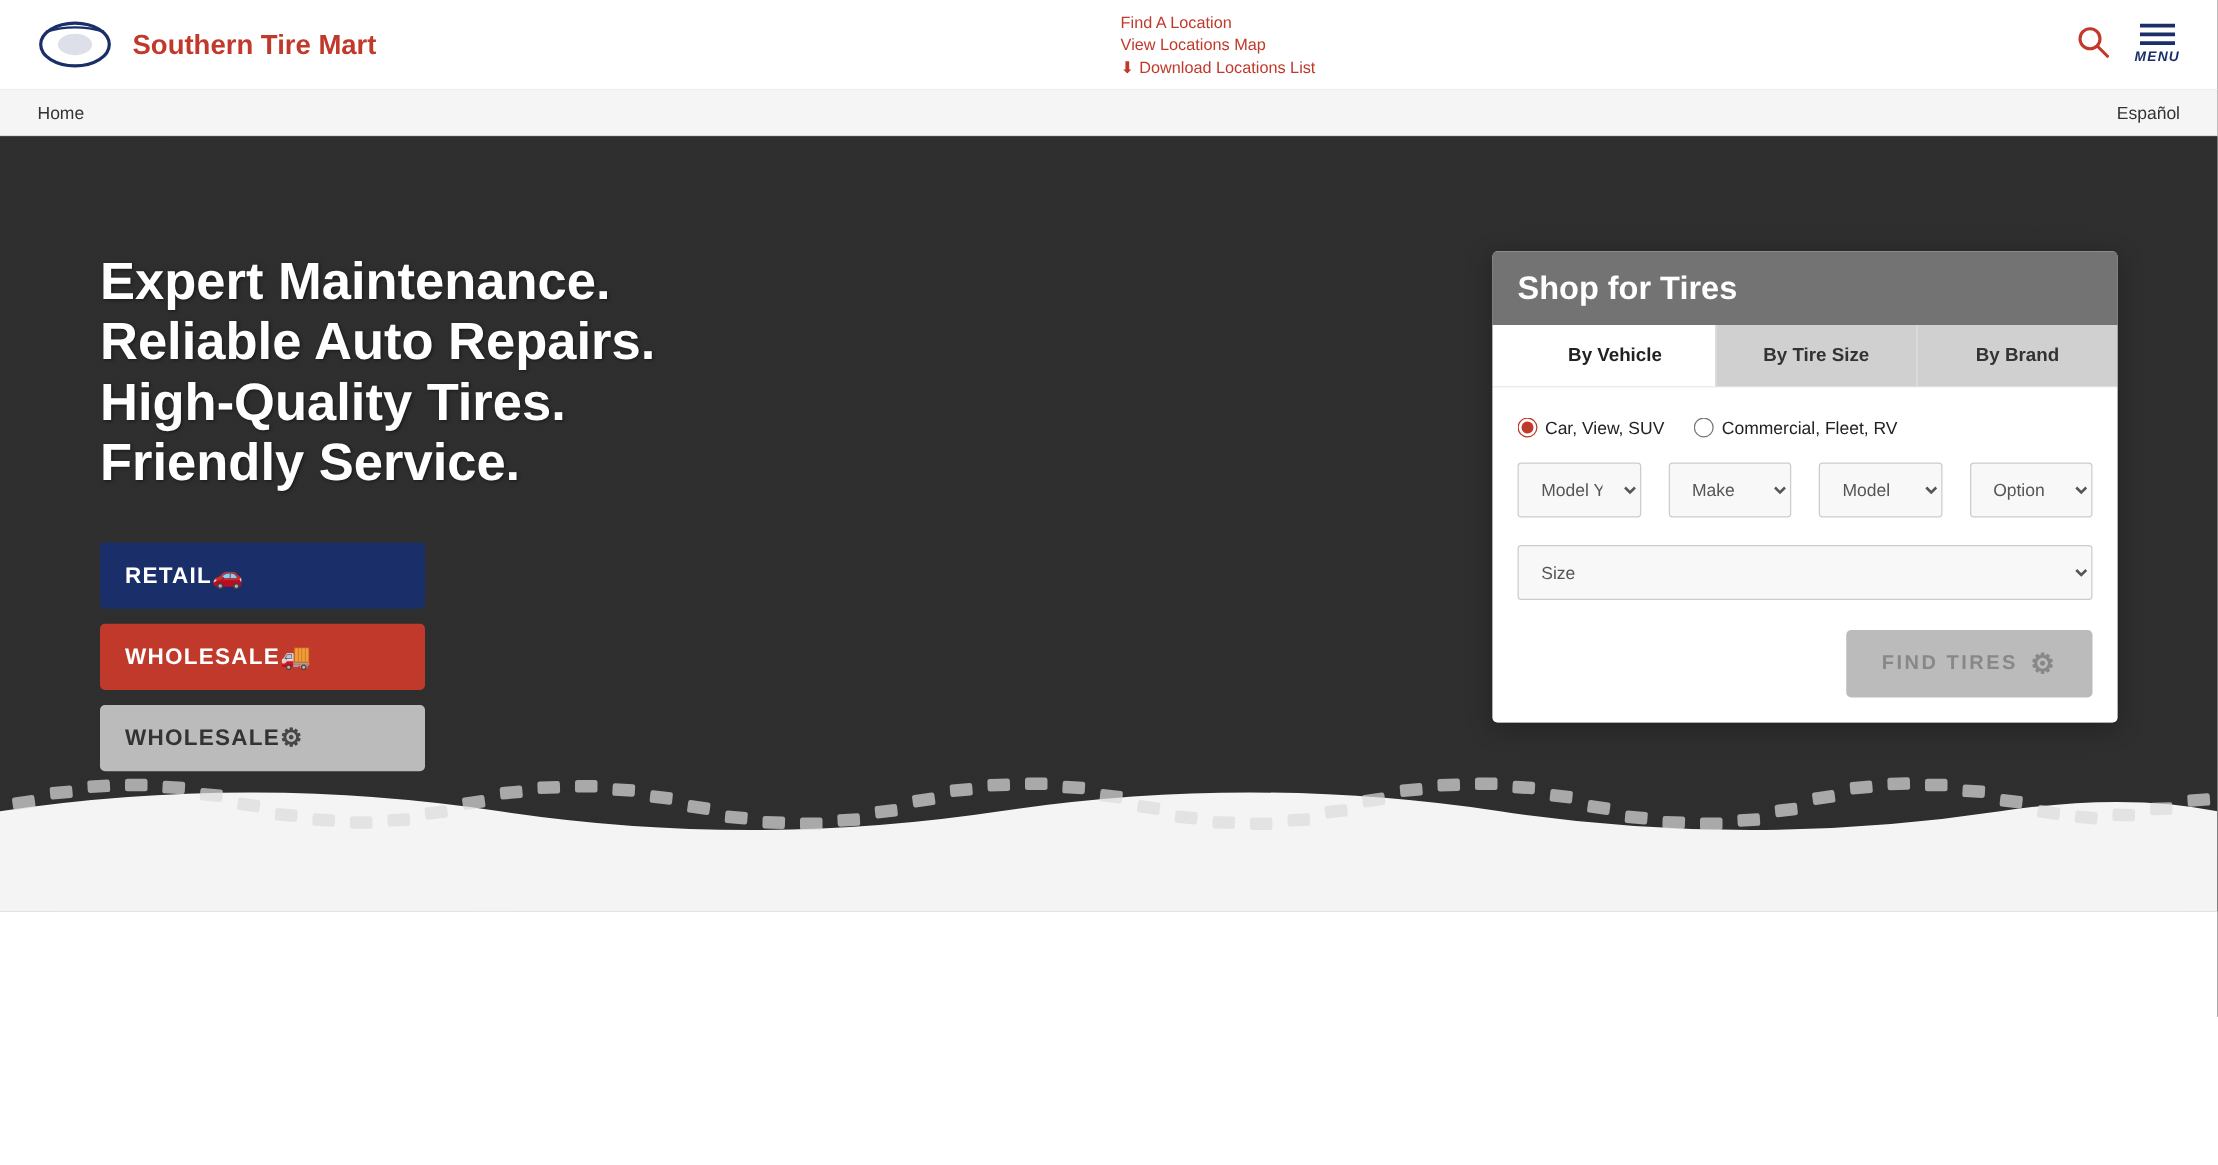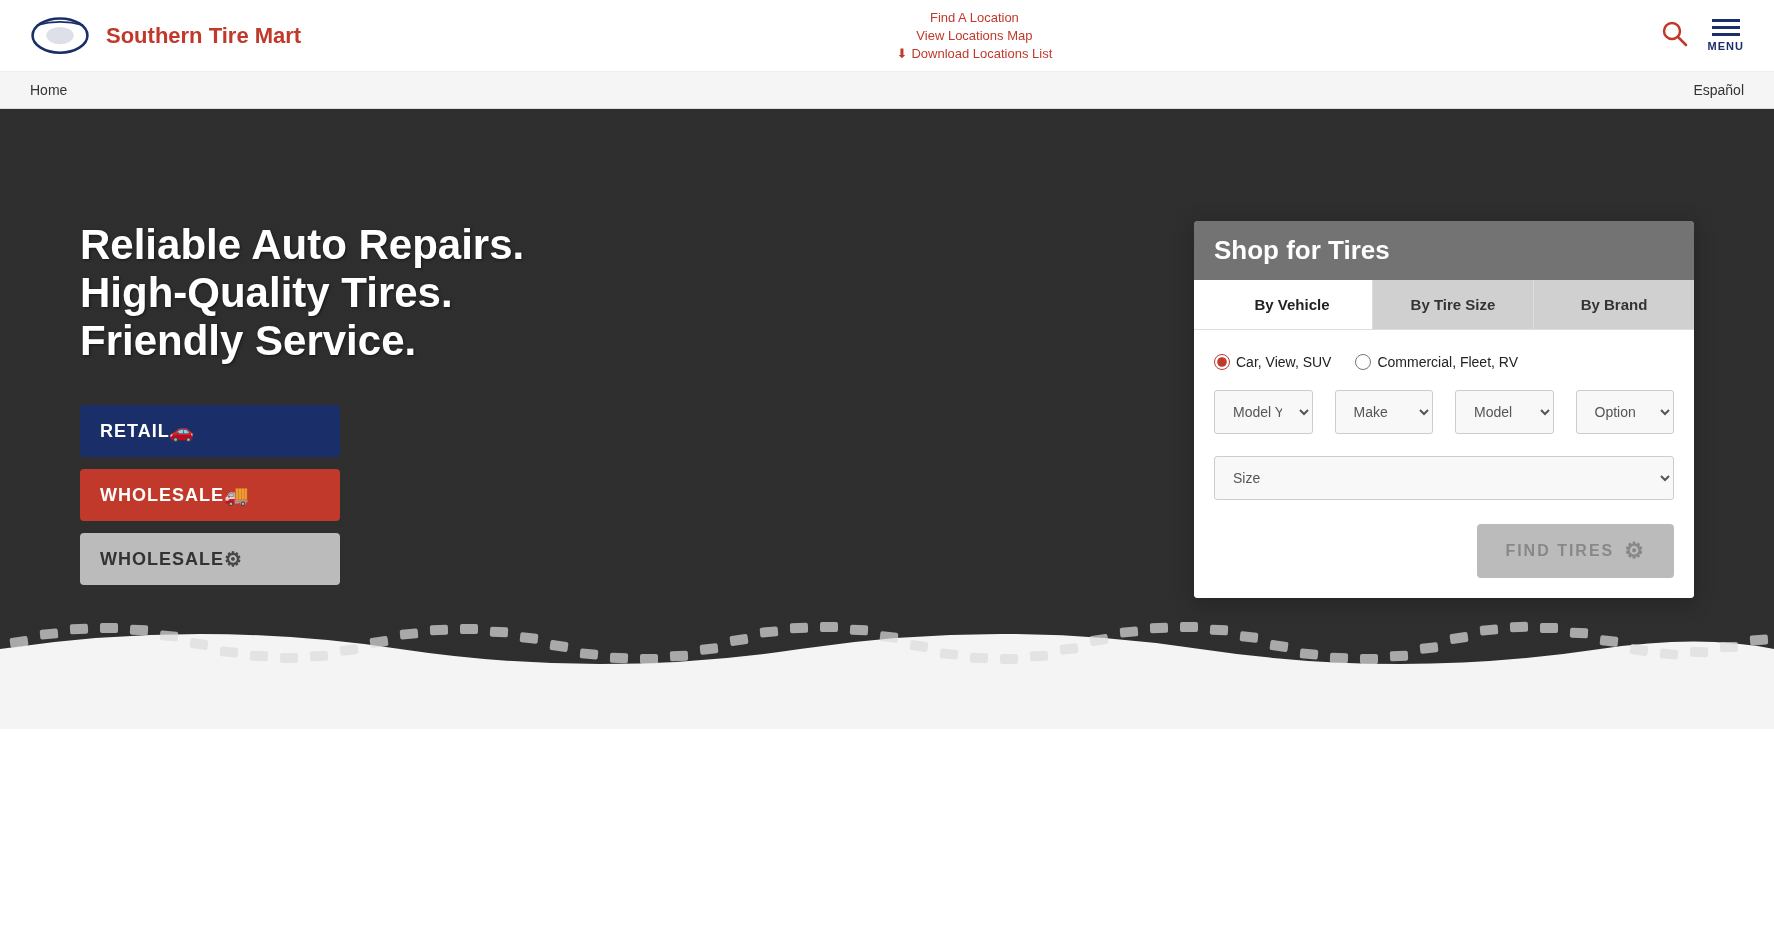--- a/index.html
+++ b/index.html
@@ -17,21 +17,21 @@
       z-index: 10;
     }
     .logo-text {
       font-size: 22px;
       font-weight: bold;
       color: #c0392b;
     }
     .header-links {
       display: flex;
       flex-direction: column;
-      align-items: center;
+      align-items: flex-start;
       gap: 3px;
       margin-right: 12px;
     }
     .header-links a {
       color: #c0392b;
       text-decoration: none;
       font-size: 13px;
       cursor: pointer;
     }
     .download-link {
@@ -64,20 +64,21 @@
     .menu-btn .bar {
       width: 28px;
       height: 3px;
       background: #1a2f6a;
     }
     .menu-btn-label {
       font-size: 11px;
       color: #1a2f6a;
       font-weight: bold;
       letter-spacing: 1px;
+      font-style: italic;
     }
 
     
     .nav-bar {
       background: #f5f5f5;
       border-bottom: 1px solid #ddd;
       display: flex;
       align-items: center;
       justify-content: space-between;
       padding: 0 30px;
@@ -346,20 +347,21 @@
   <a>Español</a>
 </nav>
 
 <section class="hero">
   <div class="hero-building"></div>
 
   <div class="hero-content">
 
     <div class="hero-left">
       <div class="hero-headline">
+        <div>Expert Maintenance.</div>
         <div>Reliable Auto Repairs.</div>
         <div>High-Quality Tires.</div>
         <div>Friendly Service.</div>
       </div>
 
       <div class="hero-buttons">
         <button class="hero-btn btn-retail">
           <span>RETAIL</span>
           <span class="btn-icon">🚗</span>
         </button>

